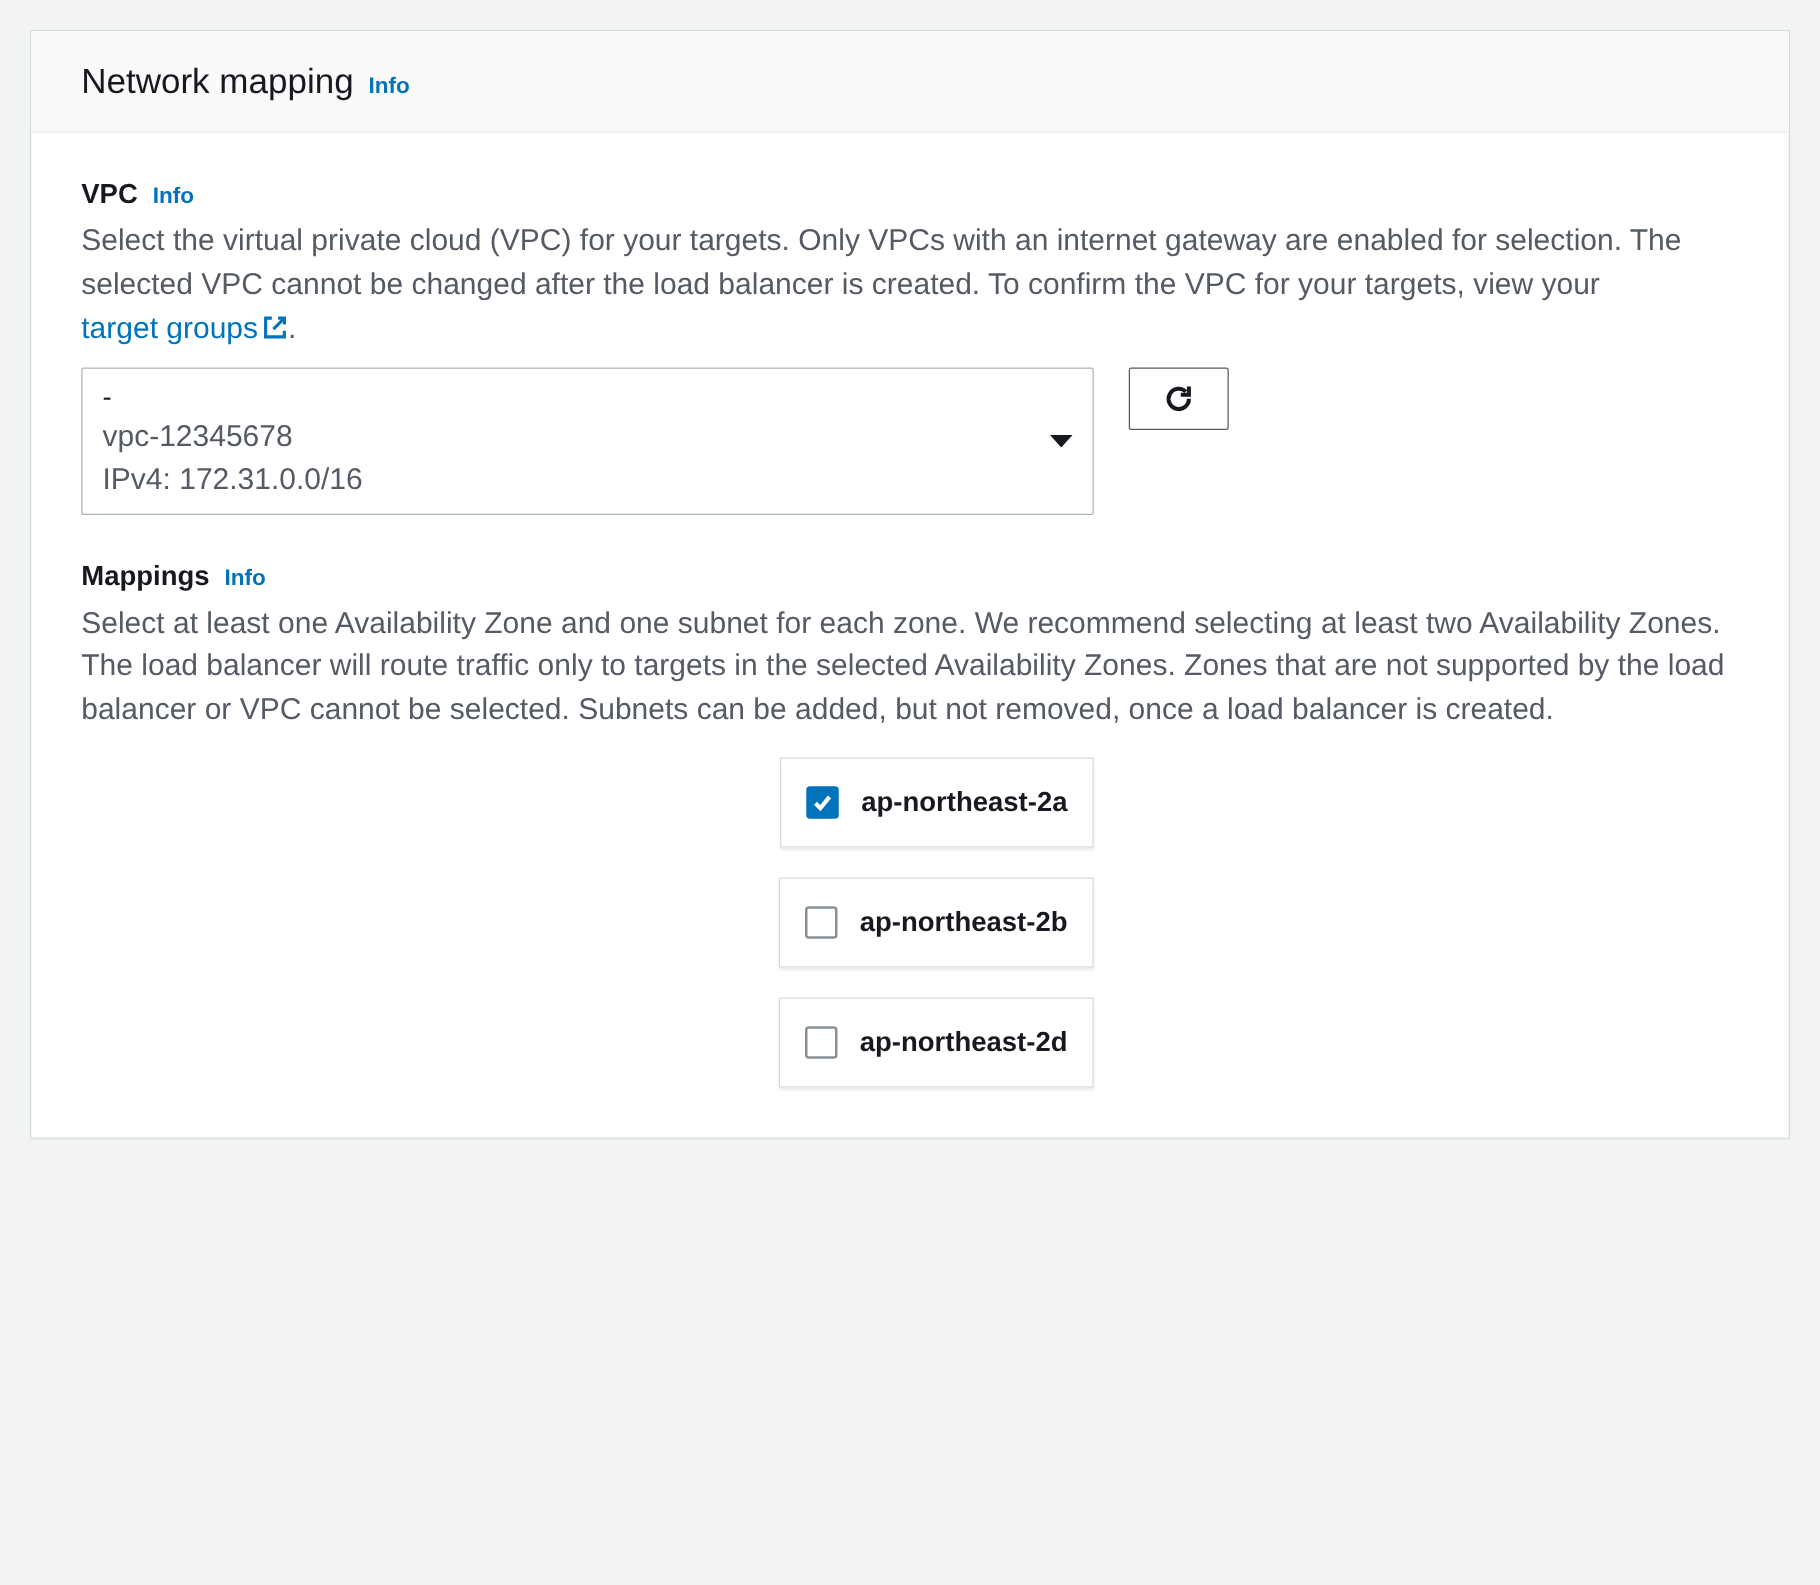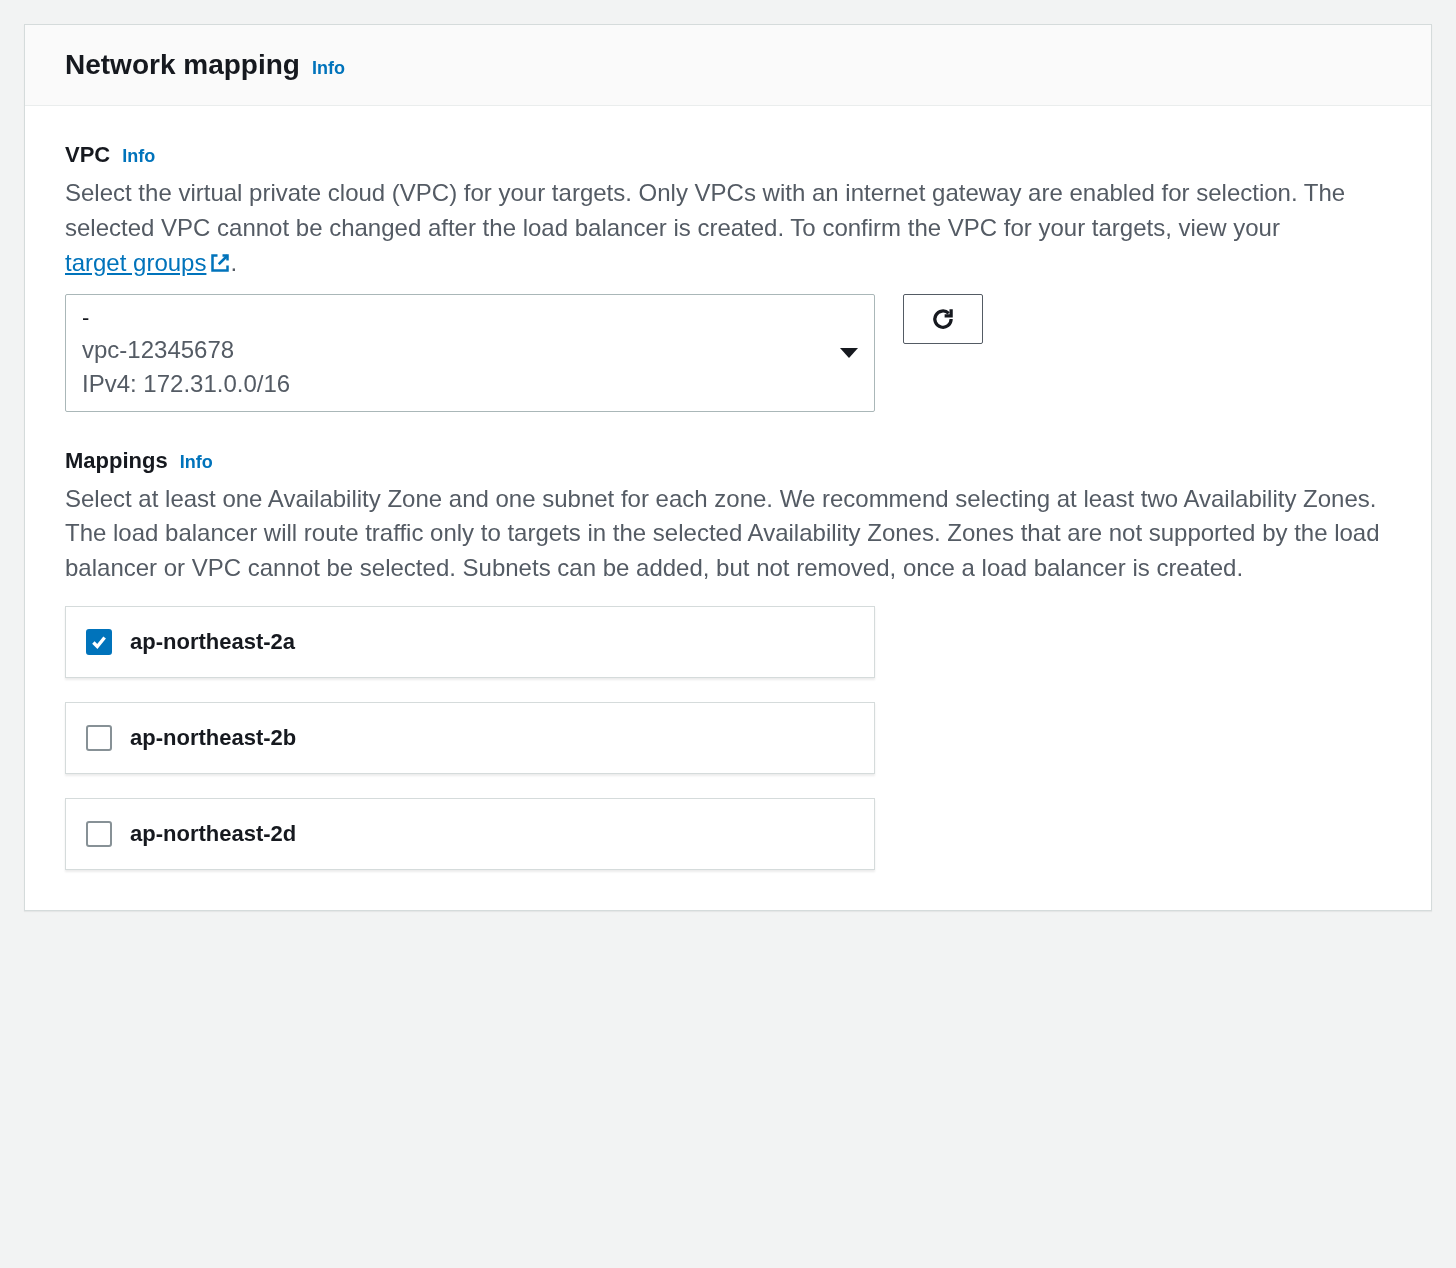--- a/index.html
+++ b/index.html
@@ -24,21 +24,21 @@
     border-bottom: 1px solid #eaeded;
     padding: 24px 40px 24px 40px;
   }
   .panel-title-row {
     display: flex;
     align-items: baseline;
     gap: 12px;
   }
   .panel-title {
     font-size: 28px;
-    font-weight: 700;
+    font-weight: 400;
     margin: 0;
     color: #16191f;
   }
   .info-link {
     color: #0073bb;
     font-size: 18px;
     font-weight: 700;
     cursor: pointer;
   }
   .info-link-small {
@@ -75,21 +75,20 @@
     font-size: 24px;
     color: #545b64;
     line-height: 1.45;
   }
   .external-link {
     color: #0073bb;
     cursor: pointer;
     display: inline-flex;
     align-items: baseline;
     gap: 4px;
-    text-decoration: underline;
   }
   .ext-icon {
     display: inline-block;
     vertical-align: middle;
     transform: translateY(2px);
   }
 
   .vpc-row {
     display: flex;
     gap: 28px;
@@ -139,20 +138,21 @@
     justify-content: center;
     cursor: pointer;
   }
 
   .zone-list {
     margin-top: 20px;
     display: flex;
     flex-direction: column;
     gap: 24px;
     width: 810px;
+    align-items: flex-end;
   }
   .zone-item {
     border: 1px solid #d5dbdb;
     box-shadow: 0 2px 2px rgba(0,0,0,0.08);
     padding: 22px 20px;
     display: flex;
     align-items: center;
     gap: 18px;
     cursor: pointer;
     background: #fff;

